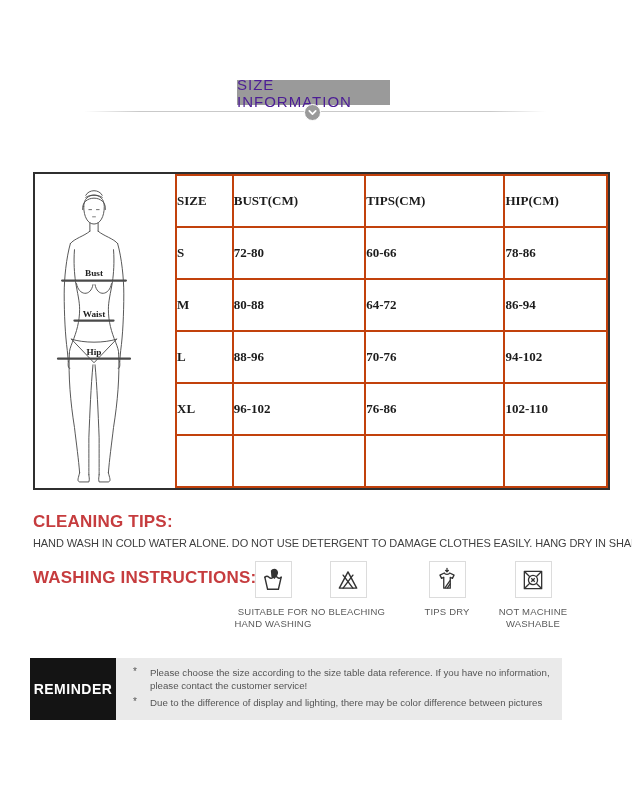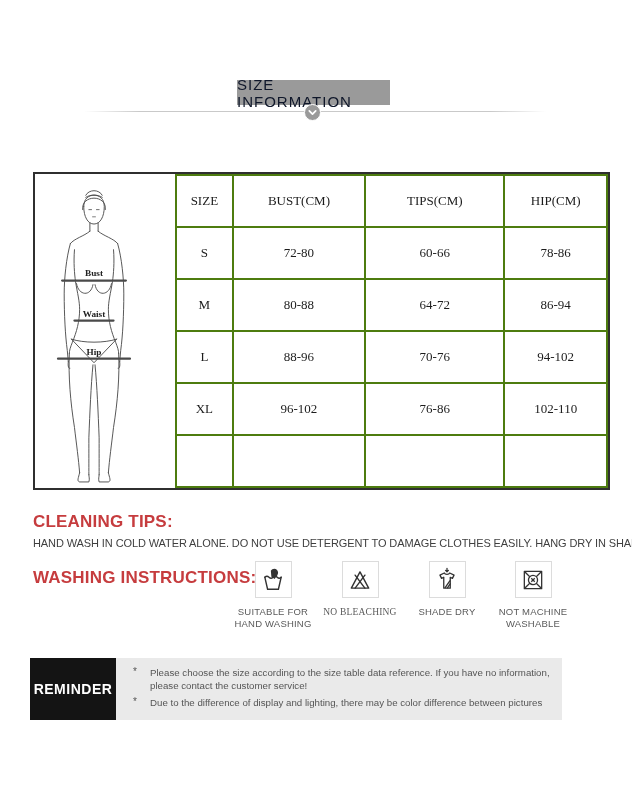--- a/index.html
+++ b/index.html
@@ -1,35 +1,35 @@
 <!DOCTYPE html>
 <html><head>
 <meta charset="utf-8">
 <style>
   html,body{margin:0;padding:0;background:#fff;}
   .page{position:relative;width:632px;height:800px;background:#ffffff;overflow:hidden;
         font-family:"Liberation Sans",sans-serif;}
 
   
   .banner{position:absolute;left:237px;top:80px;width:153px;height:25px;background:#9a9a9a;
-          color:#0f172a;display:flex;align-items:center;justify-content:center;
+          color:#4c1d95;display:flex;align-items:center;justify-content:center;
           font-size:15px;letter-spacing:1px;font-weight:400;}
   .divider{position:absolute;left:84px;top:111px;width:462px;height:1px;
            background:linear-gradient(to right,rgba(201,201,201,0),#c9c9c9 12%,#c9c9c9 88%,rgba(201,201,201,0));}
   .chevron-wrap{position:absolute;left:304px;top:104px;width:17px;height:17px;}
 
   
   .chart-box{position:absolute;left:33px;top:172px;width:577px;height:318px;
              border:2px solid #2f2f2f;box-sizing:border-box;display:flex;background:#fff;}
   .figure-cell{width:140px;flex:0 0 140px;position:relative;display:flex;justify-content:flex-start;}
   .figure-cell svg{margin-top:12px;}
   .size-table{flex:1;border-collapse:collapse;table-layout:fixed;height:100%;
               font-family:"Liberation Serif",serif;font-weight:bold;color:#1c1c1c;}
-  .size-table td,.size-table th{border:2px solid #4d7c0f;text-align:center;vertical-align:middle;
-              font-size:13px;font-weight:normal;padding:0;}
+  .size-table td,.size-table th{border:2px solid #c2410c;text-align:left;vertical-align:middle;
+              font-size:13px;font-weight:bold;padding:0;}
   .size-table tr{height:52px;}
   .fig-label{font-family:"Liberation Serif",serif;font-weight:bold;font-size:9px;fill:#222;}
 
   
   .red-heading{position:absolute;left:33px;color:#c63c3e;font-size:17px;font-weight:bold;
                letter-spacing:0.2px;white-space:nowrap;}
   .cleaning-body{position:absolute;left:33px;top:537px;font-size:11px;color:#3f3f3f;
                  letter-spacing:-0.1px;white-space:nowrap;}
 
   
@@ -173,21 +173,21 @@
         <path d="M4.5,9.5 q1.9,-1.8 3.8,0 q1.9,1.8 3.8,0 q1.9,-1.8 3.8,0 q1.9,1.8 3.6,0"></path>
         <path d="M10,3.5 C11,1.5 14,1 15.5,2.5 C17,4 17,6 16,7.5 L13.5,11 L10.5,9 Z" fill="#333" stroke="none"></path>
       </svg>
     </div>
     <div class="wash-label">
       <span>SUITABLE FOR</span>
       <span>HAND WASHING</span>
     </div>
   </div>
 
-  <div class="wash-item" style="left:312px;font-family:Liberation Serif, serif;">
+  <div class="wash-item" style="left:300px;">
     <div class="icon-tile">
       <svg width="26" height="26" viewBox="0 0 24 24" stroke="#333" stroke-width="1.3" fill="none" stroke-linecap="round" stroke-linejoin="round">
         <path d="M12,4.5 L4,19.5 L20,19.5 Z"></path>
         <line x1="7.5" y1="7.5" x2="16.5" y2="19.5"></line>
         <line x1="16.5" y1="7.5" x2="7.5" y2="19.5"></line>
       </svg>
     </div>
     <div class="wash-label">
       <span>NO BLEACHING</span>
       <span></span>
@@ -197,21 +197,21 @@
   <div class="wash-item" style="left:399px;">
     <div class="icon-tile">
       <svg width="26" height="26" viewBox="0 0 24 24" stroke="#333" stroke-width="1.2" fill="none" stroke-linecap="round" stroke-linejoin="round">
         <path d="M12,1.2 L12,4.4 M10.7,3.1 L12,4.4 L13.3,3.1"></path>
         <path d="M9.5,5.5 L5.5,7.5 L7,10.5 L9,9.5 L9,19.5 L15,19.5 L15,9.5 L17,10.5 L18.5,7.5 L14.5,5.5 C13.8,7.2 10.2,7.2 9.5,5.5 Z"></path>
         <line x1="10.3" y1="19" x2="14.6" y2="12.8"></line>
         <line x1="12.4" y1="19.2" x2="14.9" y2="15.6"></line>
       </svg>
     </div>
     <div class="wash-label">
-      <span>SHADE DRY</span>
+      <span>TIPS DRY</span>
       <span></span>
     </div>
   </div>
 
   <div class="wash-item" style="left:485px;">
     <div class="icon-tile">
       <svg width="26" height="26" viewBox="0 0 24 24" stroke="#333" stroke-width="1.2" fill="none" stroke-linejoin="round">
         <rect x="4" y="4" width="16" height="16"></rect>
         <circle cx="12" cy="12" r="4.2"></circle>
         <line x1="4.6" y1="4.6" x2="9" y2="9"></line>

